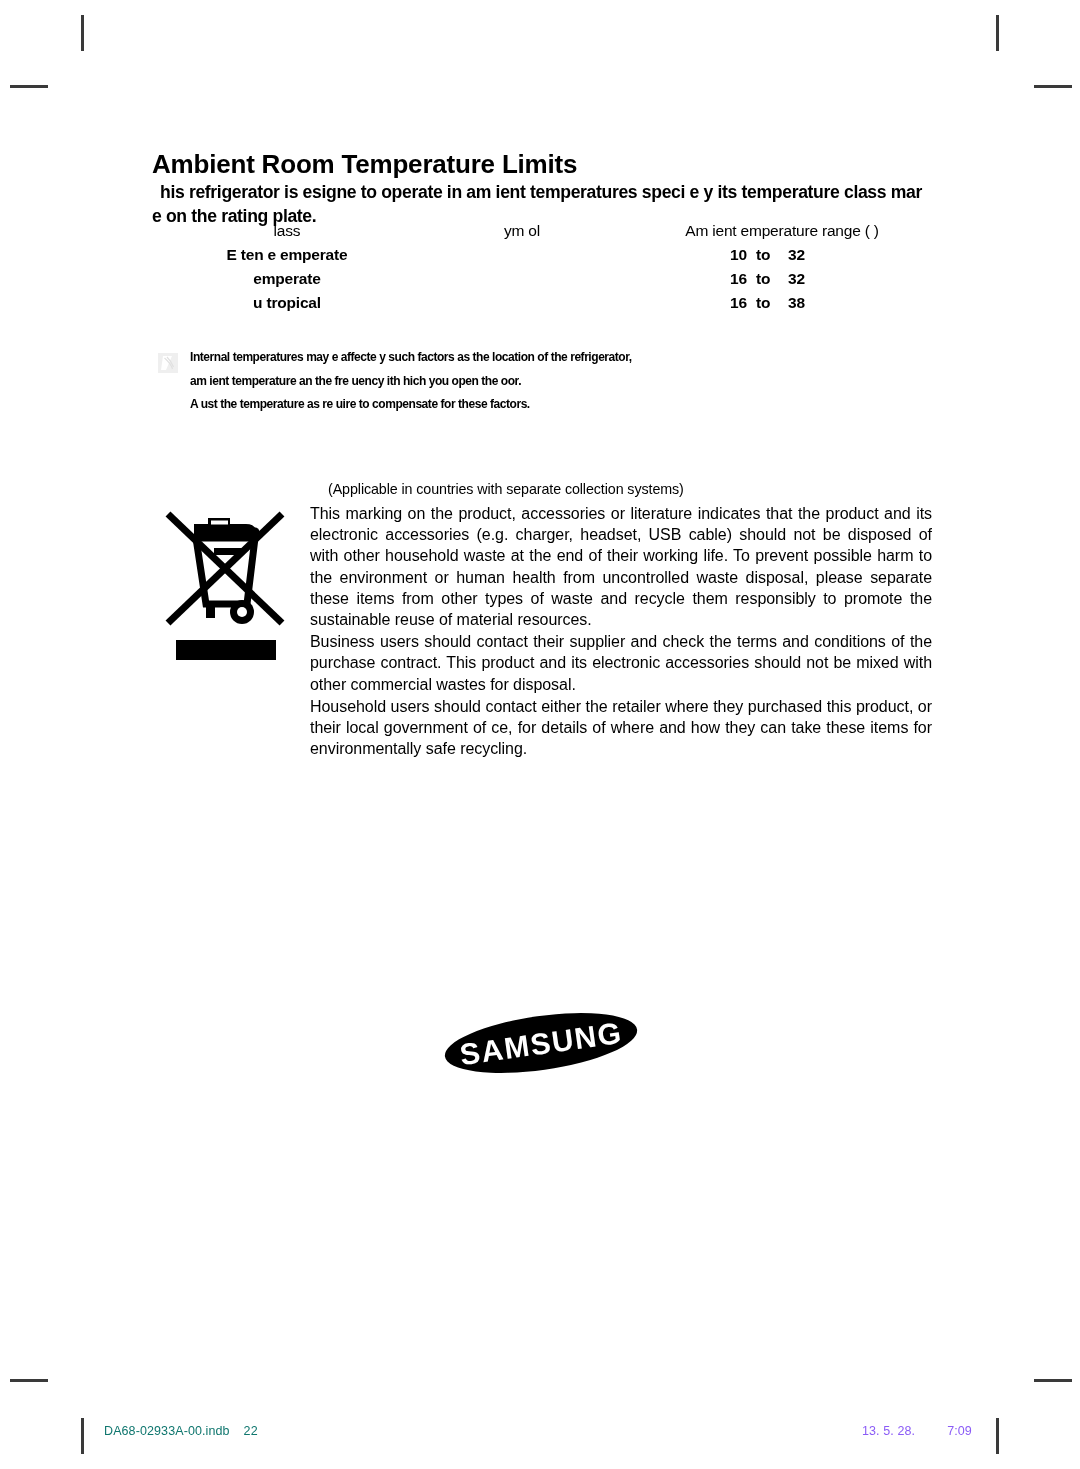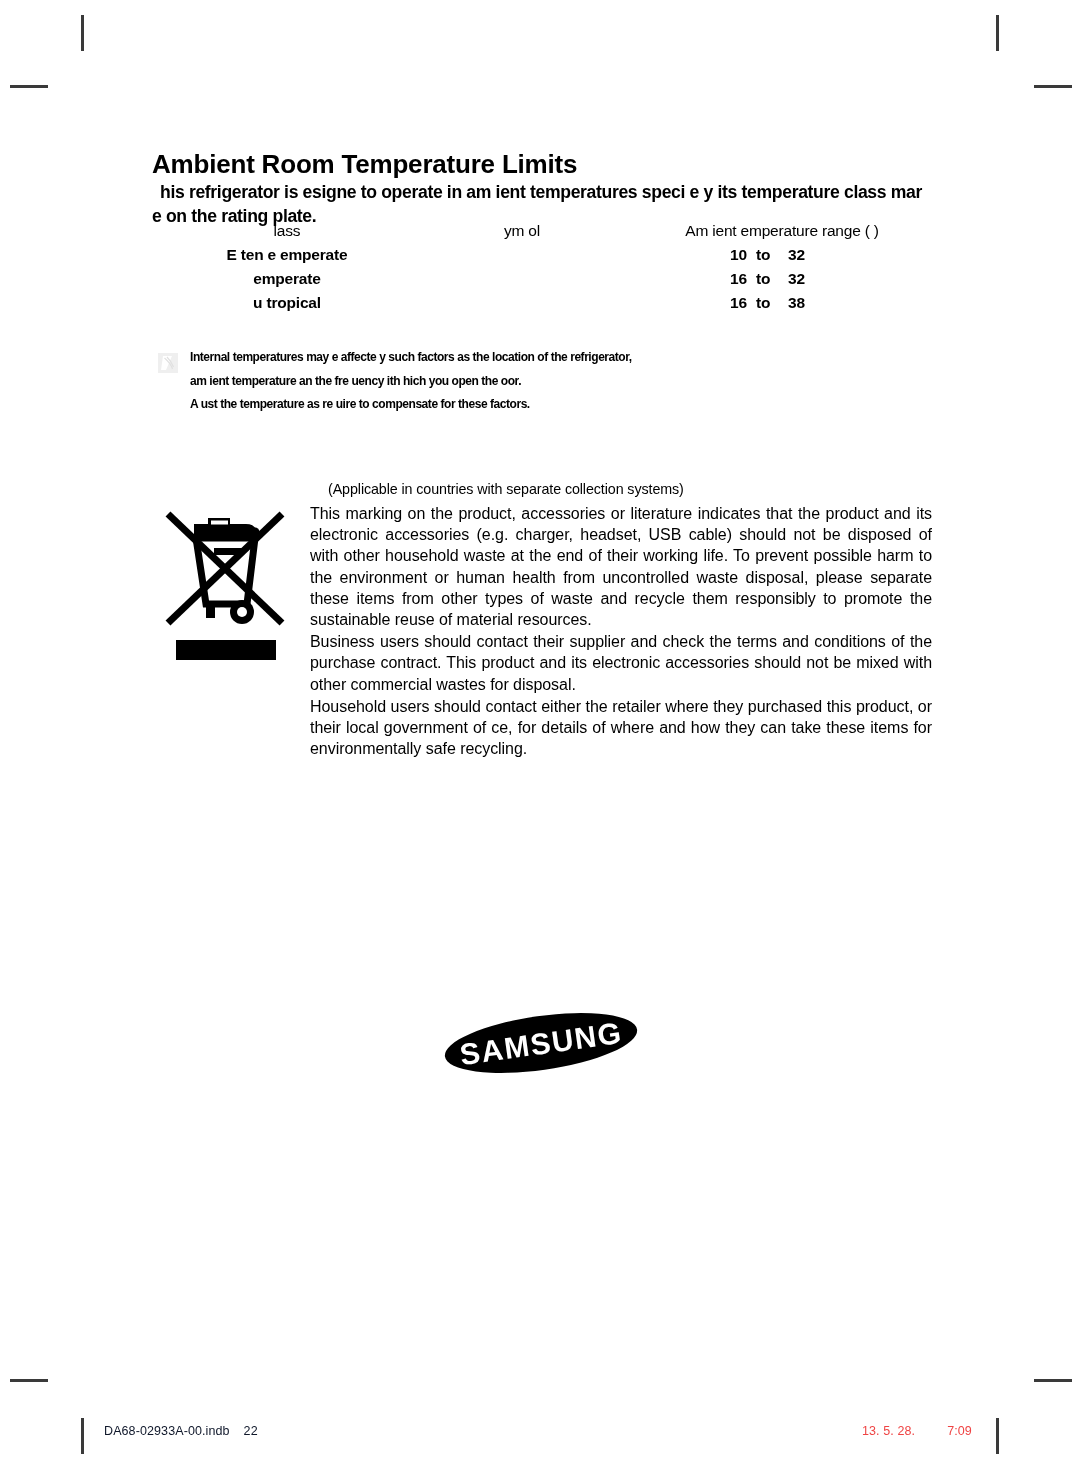--- a/index.html
+++ b/index.html
@@ -172,34 +172,34 @@
     height: 62px;
   }
   .samsung-logo svg { display: block; }
 
   
   .footer-left {
     position: absolute;
     left: 104px;
     top: 1424px;
     font-size: 12.5px;
-    color: #0f172a;
+    color: #0f766e;
     letter-spacing: 0.1px;
     white-space: nowrap;
   }
   .footer-left .page-no {
     display: inline-block;
     margin-left: 14px;
   }
   .footer-right {
     position: absolute;
     left: 862px;
     top: 1424px;
     font-size: 12.5px;
-    color: #ef4444;
+    color: #8b5cf6;
     letter-spacing: 0.1px;
     white-space: nowrap;
   }
   .footer-right .time {
     display: inline-block;
     margin-left: 32px;
   }
 </style>
 </head>
 <body>

